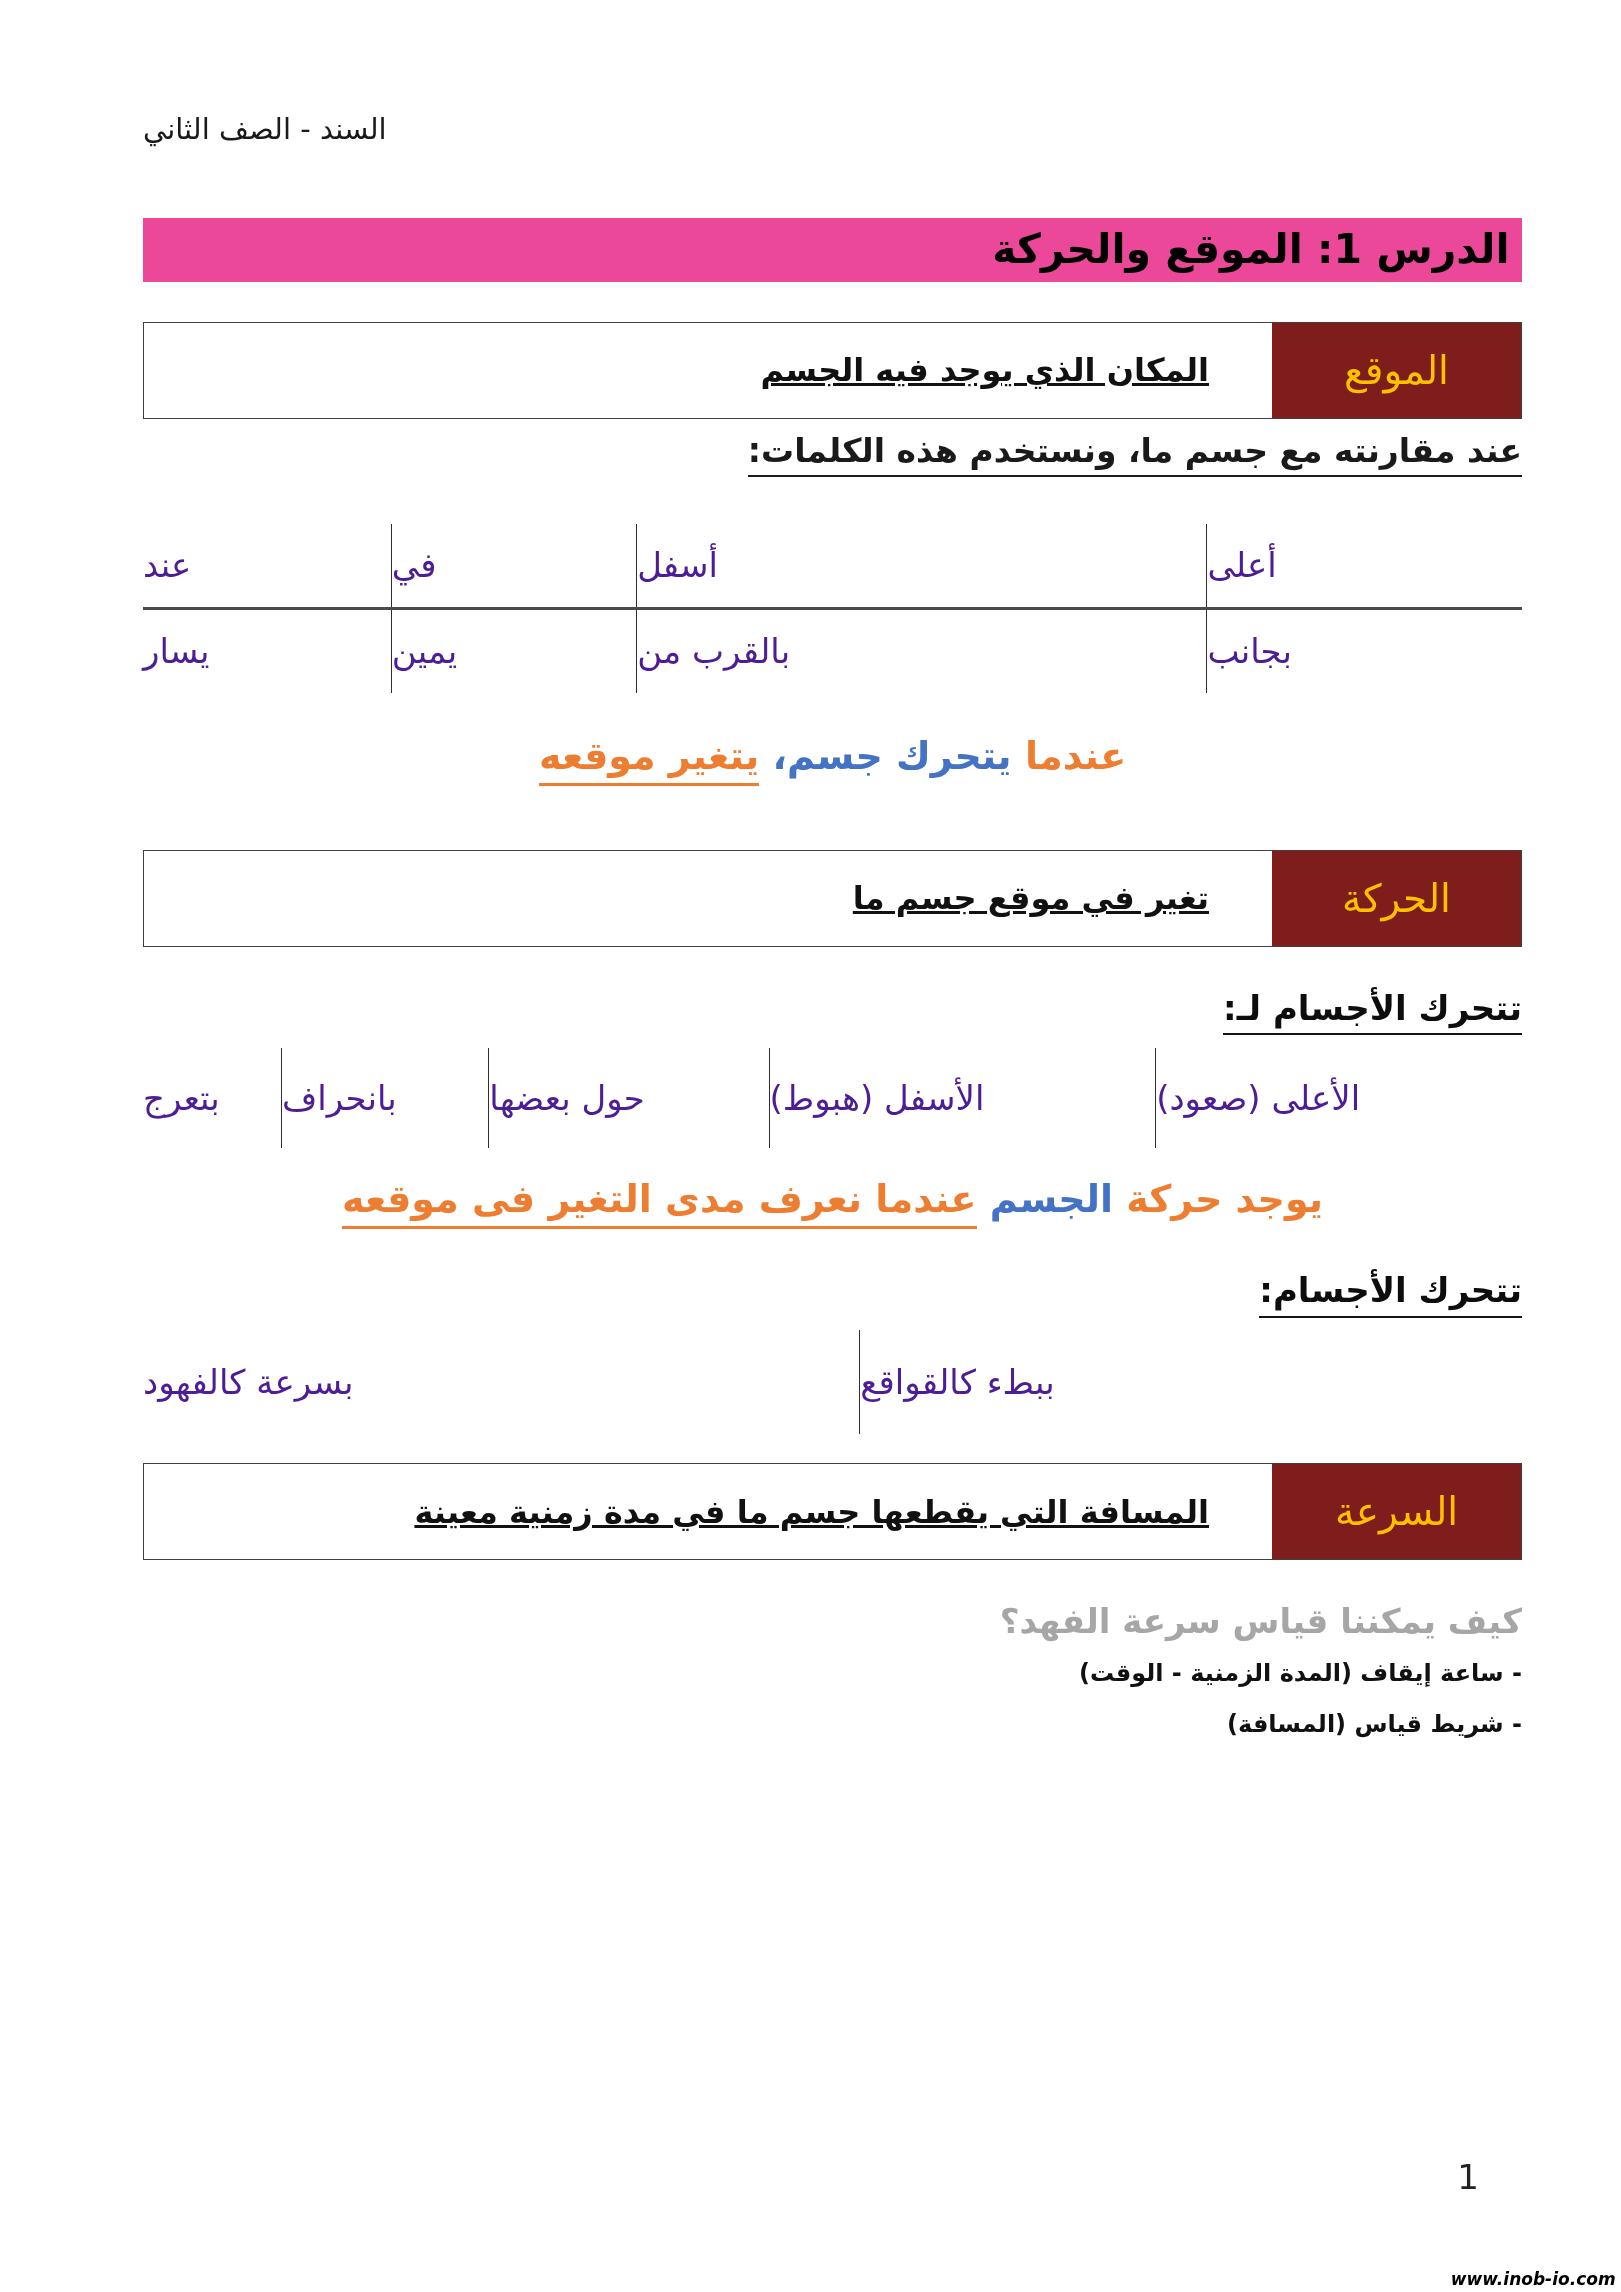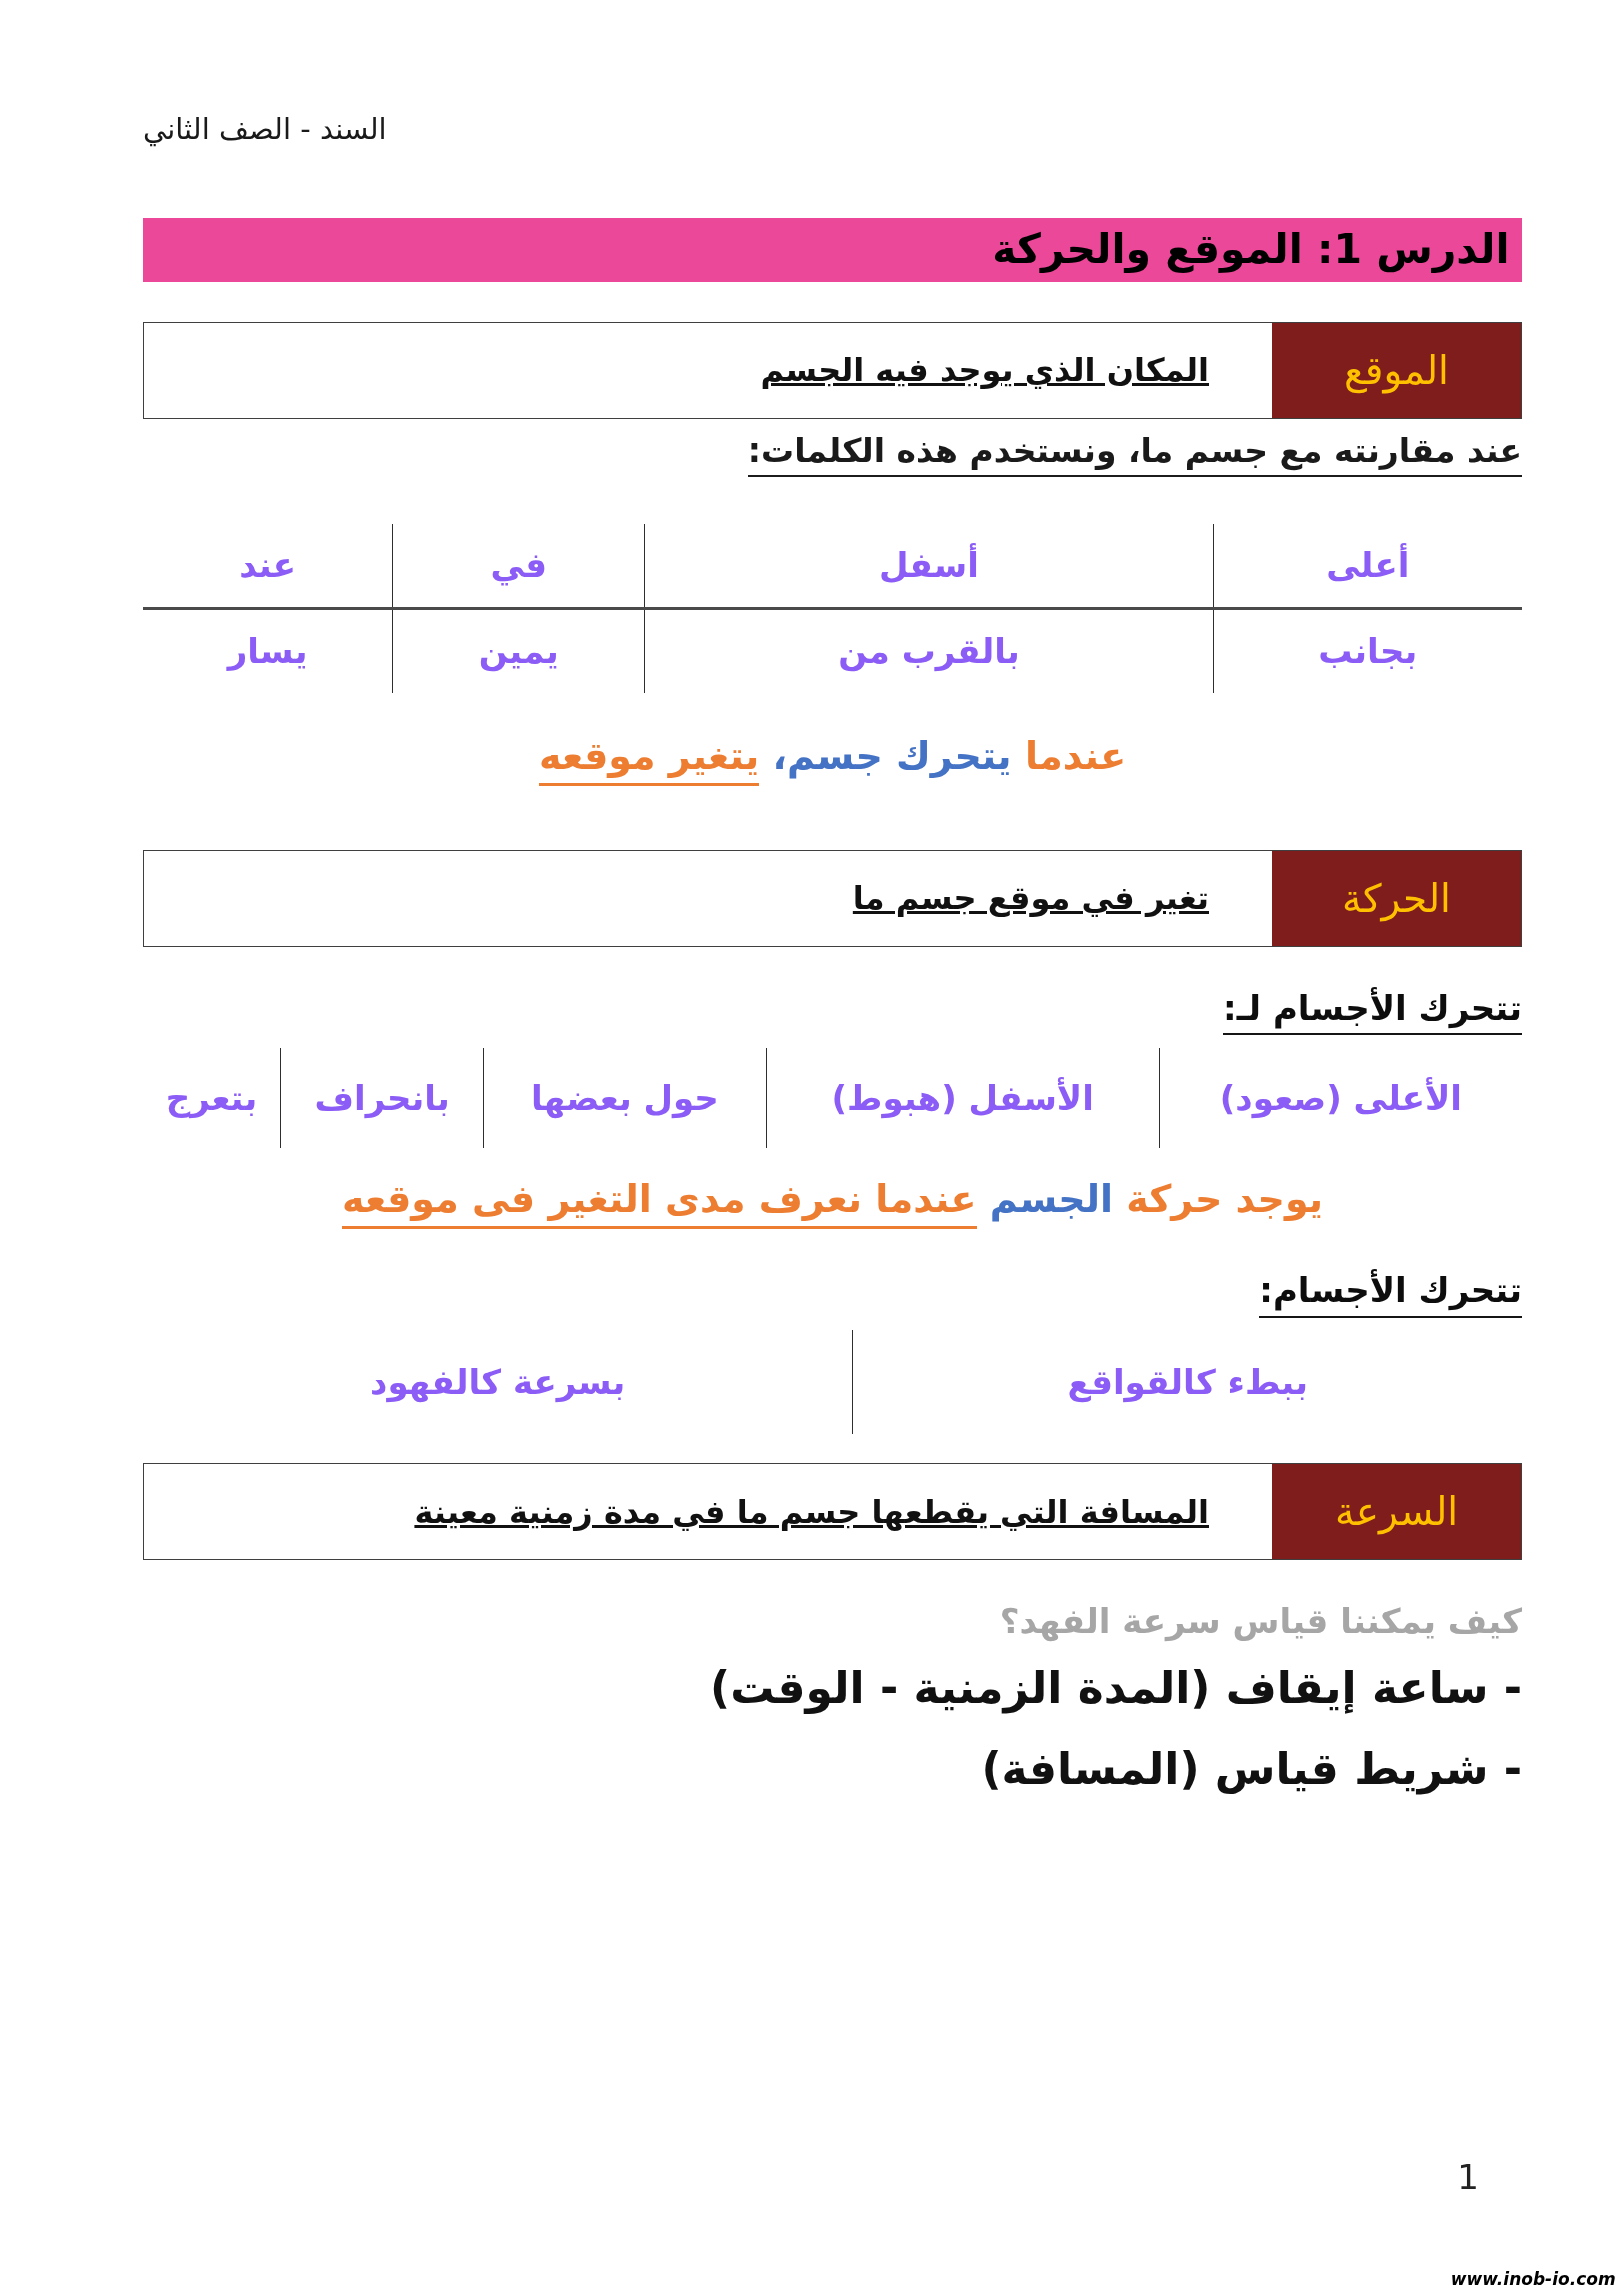--- a/index.html
+++ b/index.html
@@ -32,21 +32,21 @@
     font-size:32px;font-weight:bold;color:#111;padding-right:63px;text-decoration:underline;
   }
 
   .gray-q{
     margin-top:41px;text-align:right;font-size:34px;font-weight:bold;color:#A6A6A6;
   }
   .answer-line{margin-top:12.5px;text-align:right;font-size:33px;font-weight:bold;}
   .answer-line .u{display:inline-block;border-bottom:2.7px solid #1c1c1c;padding-bottom:4.5px;}
 
   table{border-collapse:collapse;width:100%;direction:rtl;}
-  td{text-align:center;vertical-align:middle;font-size:34px;font-weight:bold;color:#8b5cf6;}
+  td{text-align:left;vertical-align:middle;font-size:34px;font-weight:normal;color:#4c1d95;}
 
   .words-table{margin-top:47px;}
   .words-table td{border-left:1.8px solid #2e2e2e;padding:21.5px 0;}
   .words-table td:last-child{border-left:none;}
   .words-table tr:first-child td{border-bottom:3.6px solid #4a4a4a;}
 
   .note{
     margin-top:41px;text-align:center;font-size:38px;font-weight:bold;letter-spacing:0;
   }
   .orange{color:#ED7D31;}
@@ -57,21 +57,21 @@
   .section-h .u{display:inline-block;border-bottom:2.7px solid #151515;padding-bottom:5.4px;}
 
   .types-table{margin-top:12.5px;}
   .types-table td{border-left:1.8px solid #2e2e2e;padding:30px 0;}
   .types-table td:last-child{border-left:none;}
 
   .speeds-table{margin-top:12.5px;}
   .speeds-table td{border-left:1.8px solid #2e2e2e;padding:32px 0;}
   .speeds-table td:last-child{border-left:none;}
 
-  .tools{margin-top:12.5px;text-align:right;font-size:44px;font-weight:bold;color:#111;}
+  .tools{margin-top:12.5px;text-align:right;font-size:24px;font-weight:bold;color:#111;}
   .tool-item{margin-top:14.3px;line-height:1.5;}
 
   .page-number{
     position:absolute;top:2157px;right:142px;font-size:34px;color:#222;direction:ltr;
   }
   .watermark{
     position:absolute;top:2269px;right:5.4px;font-size:17px;font-weight:bold;font-style:italic;color:#000;direction:ltr;
   }
   .mt-70{margin-top:64px;}
   .mt-32{margin-top:29px;}

